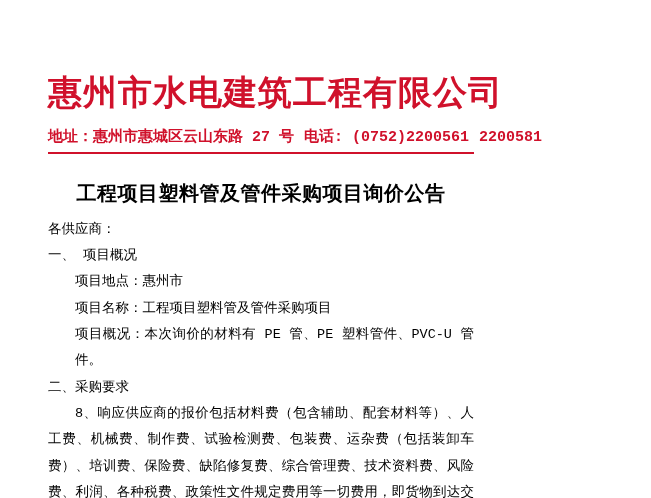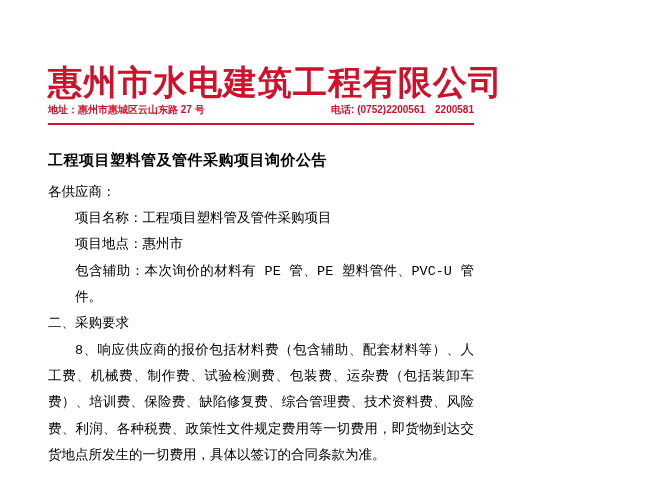--- a/index.html
+++ b/index.html
@@ -12,61 +12,63 @@
     background: #ffffff;
     font-family: "DejaVu Sans", "Liberation Sans", sans-serif;
     color: #000000;
     overflow: hidden;
   }
   .page {
     position: relative;
     width: 522px;
     height: 498px;
     box-sizing: border-box;
-    padding: 0 48px;
+    padding: 10px 48px;
     background: #ffffff;
   }
   .letterhead {
     padding-top: 62px;
   }
   .company-name {
     text-align: center;
     color: #d0112b;
     font-family: "DejaVu Serif", "Liberation Serif", serif;
     font-weight: bold;
     font-size: 34px;
     letter-spacing: 1px;
     line-height: 1.2;
     white-space: nowrap;
   }
   .contact-row {
+    margin-top: 14px;
     color: #d0112b;
-    font-family: Liberation Sans, sans-serif;
+    font-family: Liberation Mono, monospace;
     font-weight: bold;
-    font-size: 10px;
+    font-size: 15px;
     display: flex;
     justify-content: space-between;
     align-items: baseline;
     white-space: nowrap;
   }
   .contact-row .seg-addr { margin-right: auto; }
   .contact-row .seg {
     margin-left: 10px;
     text-align: center;
   }
   .rule {
     margin-top: 6px;
     border: 0;
     border-top: 2px solid #d0112b;
     height: 0;
   }
   .doc-title {
+    text-align: center;
     font-family: "DejaVu Serif", "Liberation Serif", serif;
     font-weight: bold;
-    font-size: 15px;
+    font-size: 20px;
     margin-top: 26px;
     letter-spacing: 0.5px;
   }
   .body-text {
     margin-top: 10px;
     font-family: Liberation Mono, monospace;
     font-size: 13.5px;
     line-height: 1.95;
   }
   .p-flush {
@@ -103,20 +105,21 @@
       <span class="seg">2200581</span>
     </div>
 
     <hr class="rule">
   </div>
 
   <div class="doc-title">工程项目塑料管及管件采购项目询价公告</div>
 
   <div class="body-text">
     <div class="p-flush">各供应商：</div>
+    <div class="p-heading">一、 项目概况</div>
+    <div class="p-sub">项目地点：惠州市</div>
     <div class="p-sub">项目名称：工程项目塑料管及管件采购项目</div>
-    <div class="p-sub">项目地点：惠州市</div>
-    <div class="p-sub">包含辅助：本次询价的材料有 PE 管、PE 塑料管件、PVC-U 管件。</div>
+    <div class="p-sub">项目概况：本次询价的材料有 PE 管、PE 塑料管件、PVC-U 管件。</div>
     <div class="p-heading">二、采购要求</div>
     <div class="p-indent">8、响应供应商的报价包括材料费（包含辅助、配套材料等）、人工费、机械费、制作费、试验检测费、包装费、运杂费（包括装卸车费）、培训费、保险费、缺陷修复费、综合管理费、技术资料费、风险费、利润、各种税费、政策性文件规定费用等一切费用，即货物到达交货地点所发生的一切费用，具体以签订的合同条款为准。</div>
   </div>
 
 </div>
 
 </body></html>

